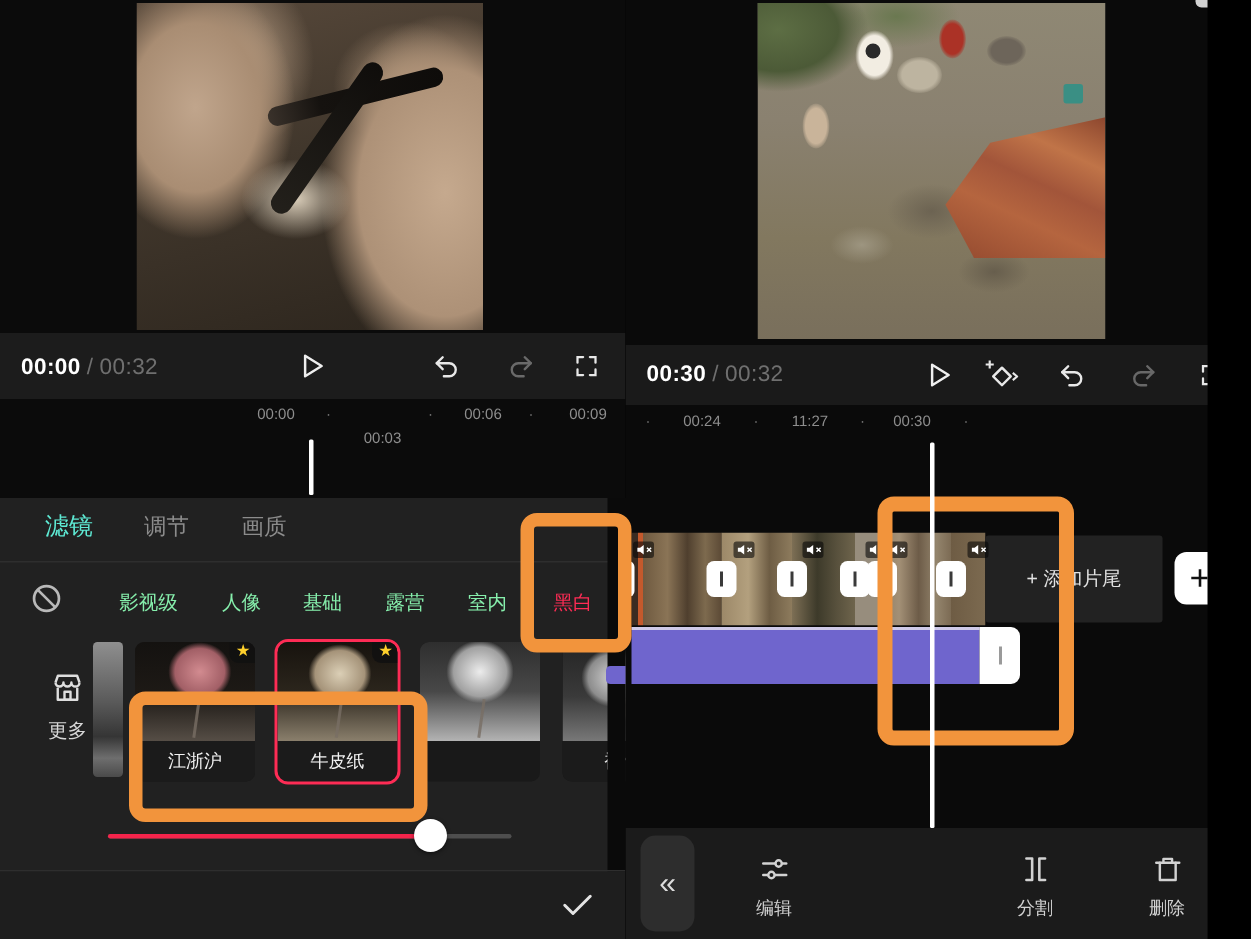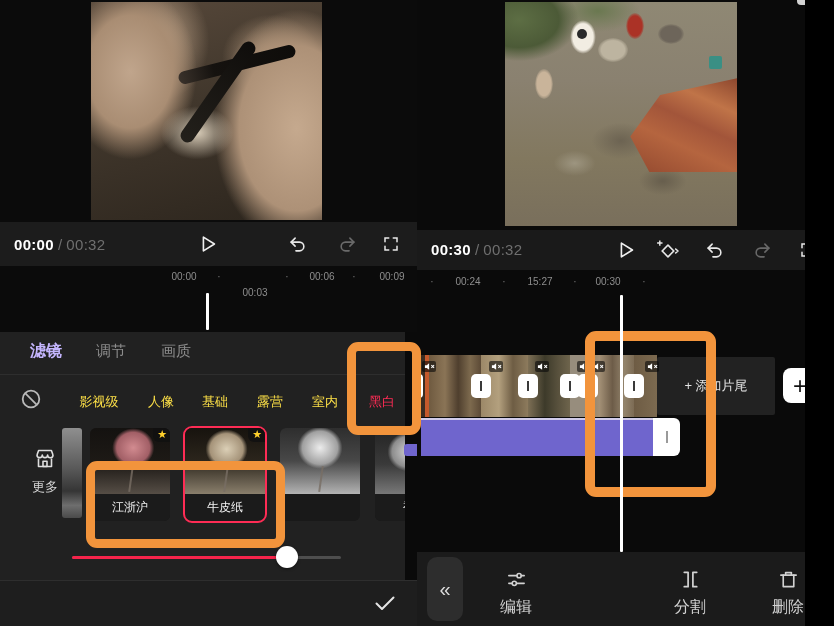--- a/index.html
+++ b/index.html
@@ -49,23 +49,23 @@
   .dim{opacity:.38;}
 
   
   .ruler-label{font-size:10px;color:#8e8e8e;transform:translateX(-50%);white-space:nowrap;}
   .ruler-dot{font-size:10px;color:#7a7a7a;transform:translateX(-50%);}
   .playhead{width:2.5px;background:#fff;border-radius:1px;z-index:45;}
 
   
   .sheet{left:0;top:332px;width:417px;height:294px;background:#212121;}
   .tab{font-size:15px;color:#8c8c8c;}
-  .tab.active{font-size:16px;color:#c4b5fd;font-weight:bold;}
+  .tab.active{font-size:16px;color:#5eead4;font-weight:normal;}
   .hline{height:1px;background:#2e2e2e;}
-  .cat{font-size:13px;color:#fde047;transform:translateX(-50%);white-space:nowrap;}
+  .cat{font-size:13px;color:#86efac;transform:translateX(-50%);white-space:nowrap;}
   .cat.active{color:#fe2c55;}
   .tile{width:80px;height:93px;border-radius:6px;overflow:hidden;background:#191919;}
   .tile.sel{outline:2px solid #fe2c55;outline-offset:0;border-radius:7px;}
   .tile .img{position:relative;width:100%;height:66px;}
   .tile .lbl{height:27px;line-height:26px;text-align:center;font-size:12px;color:#f2f2f2;background:#1b1b1b;}
   .vip{position:absolute;top:0;right:0;padding:1px 3px 2px 4px;background:rgba(16,16,16,.85);
        border-radius:0 0 0 6px;color:#ffd02c;font-size:11px;line-height:11px;}
   .rose1{background:radial-gradient(30px 28px at 54% 30%, #d28b90 0%, #a25f66 55%, rgba(0,0,0,0) 70%),
          linear-gradient(180deg,#141210 0%,#1e1a16 55%,#564e46 100%);}
   .rose2{background:radial-gradient(30px 28px at 52% 32%, #dbcfb6 0%, #a59379 55%, rgba(0,0,0,0) 70%),
@@ -93,21 +93,21 @@
   .audio{background:#6f65cd;border-top:2px solid #cfcae8;}
   .audio-cap{background:#ffffff;border-radius:0 6px 6px 0;}
   .audio-cap i{position:absolute;left:50%;top:50%;width:2px;height:12px;margin:-6px 0 0 -1px;background:#9a9a9a;display:block;}
   .sliver-audio{background:#6f65cd;border-radius:3px 0 0 3px;z-index:20;}
 
   
   .toolbar{background:#1b1b1b;}
   .collapse-btn{background:#2d2d2d;border-radius:10px;color:#dcdcdc;font-size:20px;
                 display:flex;align-items:center;justify-content:center;}
   .tool{width:60px;transform:translateX(-50%);display:flex;flex-direction:column;align-items:center;color:#d2d2d2;}
-  .tool .tlabel{font-size:16px;margin-top:6px;white-space:nowrap;}
+  .tool .tlabel{font-size:12px;margin-top:6px;white-space:nowrap;}
 
   
   .ann{border:9px solid #f2943c;border-radius:11px;box-sizing:border-box;z-index:40;}
   .notch{background:#d2d2d2;border-radius:0 0 4px 4px;}
 </style>
 </head>
 <body>
 
 <div class="stage">
 
@@ -288,21 +288,21 @@
             <path d="M4 15 V20 H9"></path>
             <path d="M20 15 V20 H15"></path>
           </svg>
       </div>
     </div>
 
     <div class="abs" style="left:0;top:276px;width:417px;height:16px;">
       <span class="abs ruler-dot" style="left:15px;">·</span>
       <span class="abs ruler-label" style="left:51px;">00:24</span>
       <span class="abs ruler-dot" style="left:87px;">·</span>
-      <span class="abs ruler-label" style="left:123px;">15:27</span>
+      <span class="abs ruler-label" style="left:123px;">11:27</span>
       <span class="abs ruler-dot" style="left:158px;">·</span>
       <span class="abs ruler-label" style="left:191px;">00:30</span>
       <span class="abs ruler-dot" style="left:227px;">·</span>
     </div>
 
     <div class="abs" style="left:4px;top:355px;width:236px;height:62px;display:flex;overflow:hidden;">
       <div class="clipseg" style="width:60px;background:linear-gradient(90deg,#3a2c22 0%,#3a2c22 7%,#c4592c 7%,#c4592c 13%,#6f5a40 13%,#8a7456 40%,#4f3f2e 62%,#7d6a4e 82%,#5c4a36 100%);"></div>
       <div class="clipseg" style="width:47px;background:linear-gradient(90deg,#9c8868 0%,#b3a07e 38%,#6e5d44 68%,#8d7b5d 100%);"></div>
       <div class="clipseg" style="width:42px;background:linear-gradient(90deg,#7d6f55 0%,#3d3a2a 40%,#57503c 70%,#6e644c 100%);"></div>
       <div class="clipseg" style="width:16px;background:#978d7d;"></div>
@@ -393,21 +393,21 @@
         </svg>
         <span class="tlabel">编辑</span>
       </div>
       <div class="abs tool" style="left:273px;top:16px;">
         <svg width="23" height="23" viewBox="0 0 24 24" fill="none" stroke="#d2d2d2" stroke-width="1.8" stroke-linecap="round" stroke-linejoin="round">
           <path d="M5.5 4.5 H9.5 V19.5 H5.5"></path>
             <path d="M18.5 4.5 H14.5 V19.5 H18.5"></path>
         </svg>
         <span class="tlabel">分割</span>
       </div>
-      <div class="abs tool" style="left:371px;top:16px;">
+      <div class="abs tool" style="left:361px;top:16px;">
         <svg width="23" height="23" viewBox="0 0 24 24" fill="none" stroke="#d2d2d2" stroke-width="1.7" stroke-linecap="round" stroke-linejoin="round">
           <path d="M4 7.5 H20"></path>
             <path d="M9 7.5 V4.8 H15 V7.5"></path>
             <path d="M6.5 7.5 V19.5 H17.5 V7.5"></path>
         </svg>
         <span class="tlabel">删除</span>
       </div>
     </div>
   </div>
 

